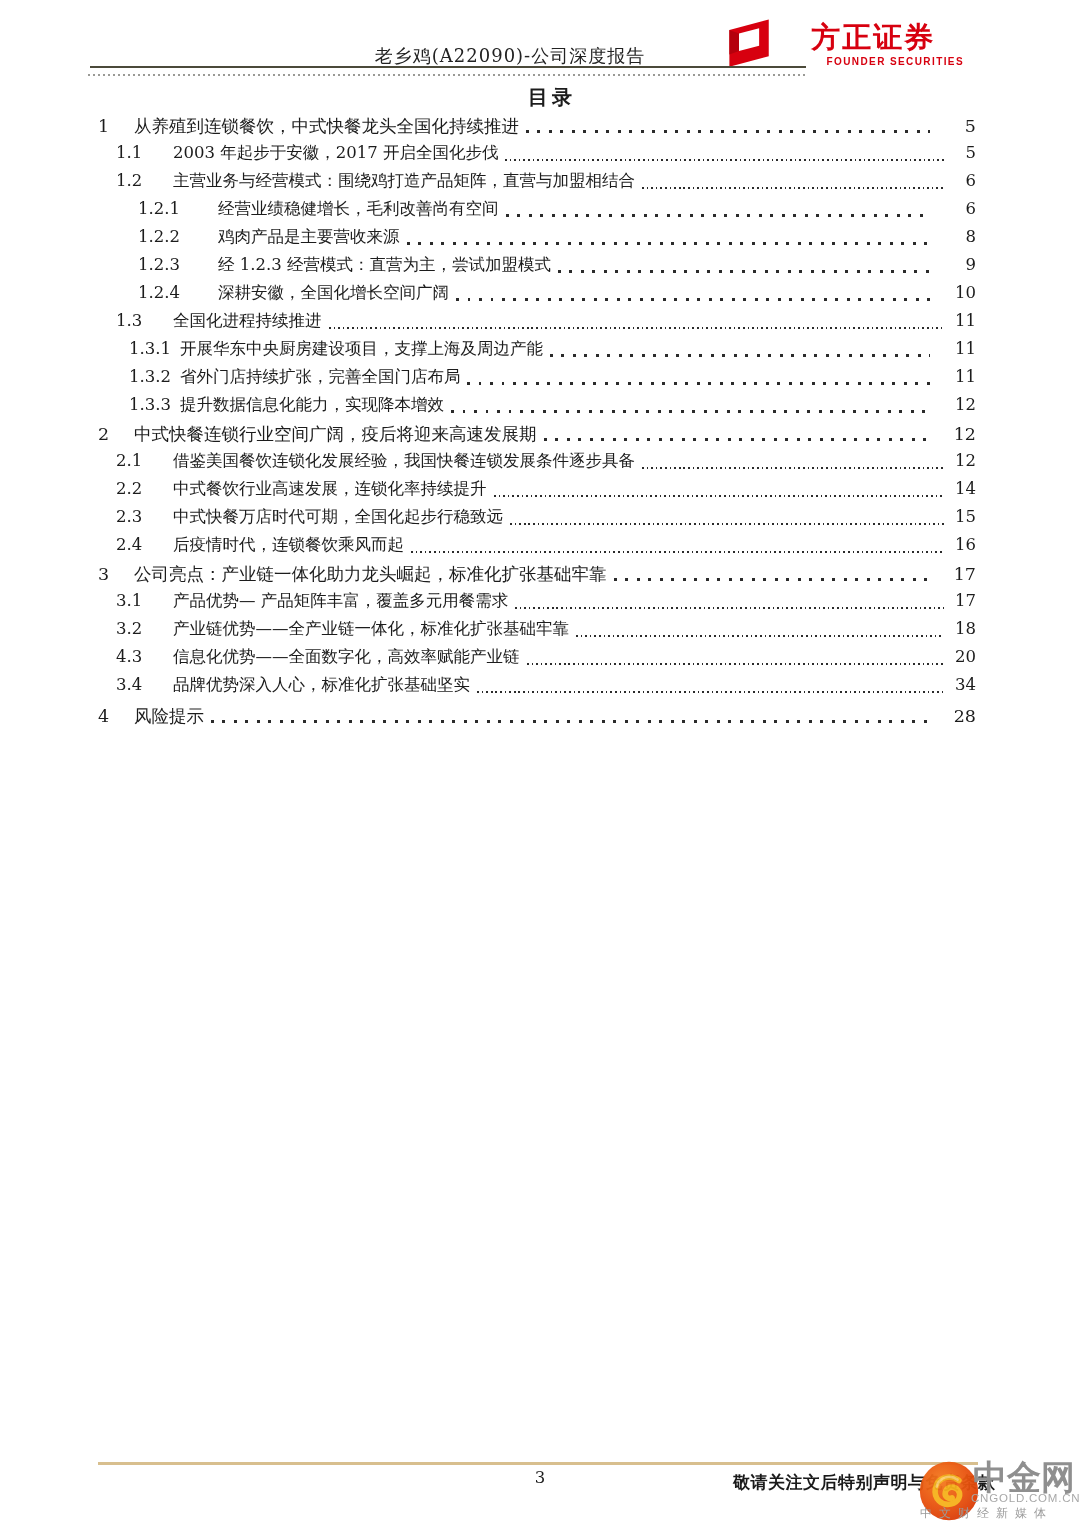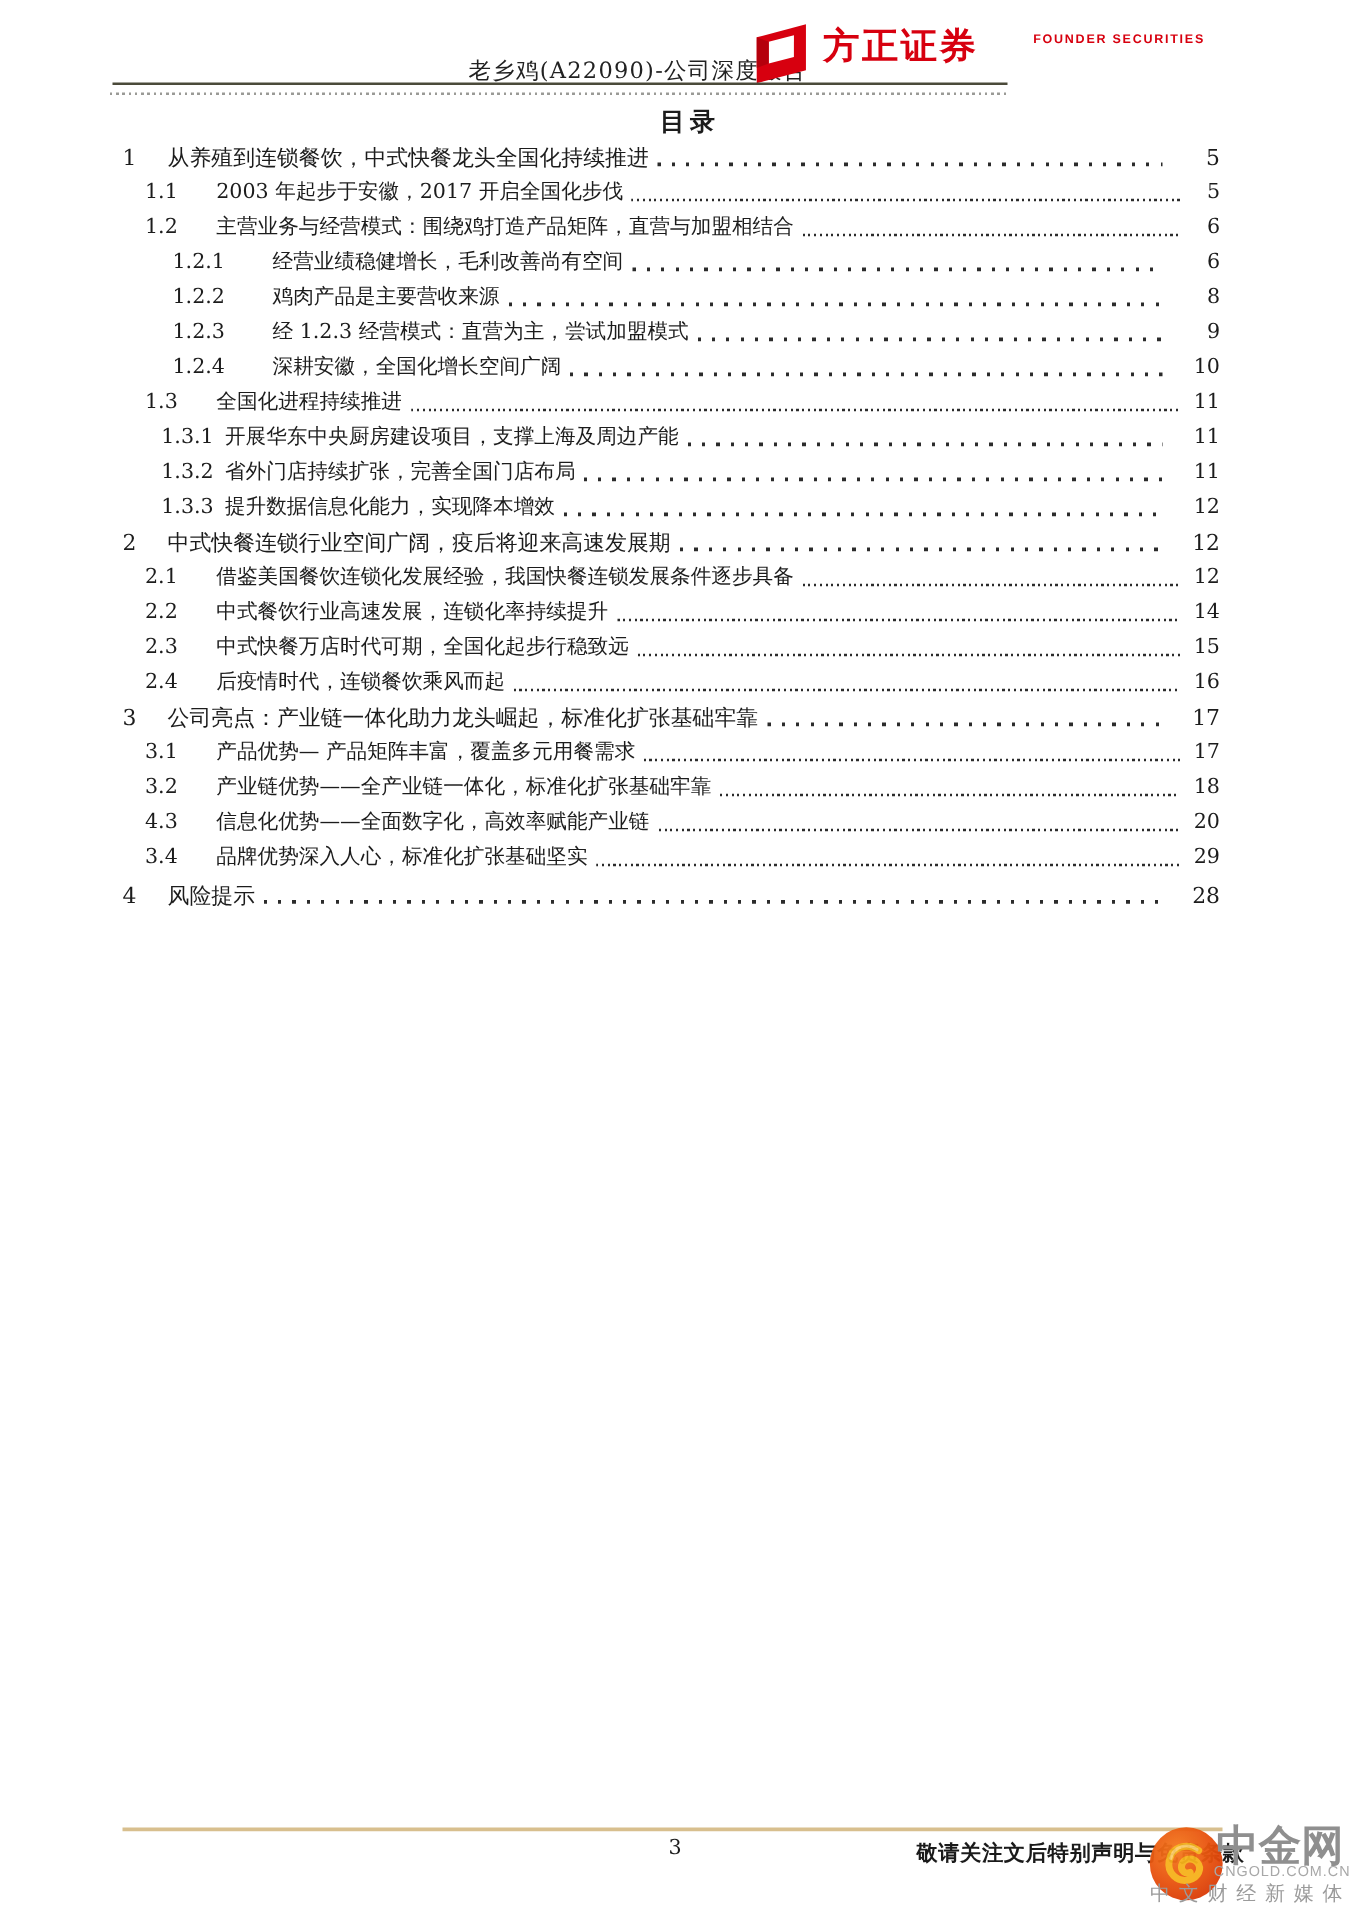--- a/index.html
+++ b/index.html
@@ -10,21 +10,21 @@
     font-family:"DejaVu Serif","Liberation Serif",serif; color:#1c1c1c;
   }
 
   
   .doc-title {
     position:absolute; top:44px; left:90px; width:840px;
     text-align:center; font-size:18px; letter-spacing:1px; color:#222;
   }
   .brand { position:absolute; top:16px; right:116px; display:flex; align-items:flex-start; gap:9px; }
   .brand-icon { width:56px; height:54px; display:block; }
-  .brand-text { display:flex; flex-direction:row; align-items:flex-start; padding-top:6px; }
+  .brand-text { display:flex; flex-direction:column; align-items:center; padding-top:6px; }
   .brand-cn {
     font-family:"Liberation Sans","DejaVu Sans",sans-serif;
     font-weight:bold; font-size:29px; color:#d7000f; letter-spacing:2px; line-height:1.05;
   }
   .brand-en {
     font-family:"Liberation Sans","DejaVu Sans",sans-serif;
     font-weight:bold; font-size:10px; color:#d7000f; letter-spacing:1.4px; margin-top:4px;margin-left:44px;
   }
   .rule-solid  { position:absolute; top:66px; left:90px; width:716px; height:2px; background:#4b4a3a; }
   .rule-dotted { position:absolute; top:74px; left:88px; width:720px; height:2px;
@@ -69,21 +69,21 @@
     font-weight:bold; font-size:34px; line-height:1; color:#8f8f8f; letter-spacing:0;text-align:right;
   }
   .wm-domain {
     position:absolute; left:53px; top:44px;
     font-family:"Liberation Sans","DejaVu Sans",sans-serif;
     font-size:11.5px; color:#a8a8a8; letter-spacing:0.8px;
   }
   .wm-tagline {
     position:absolute; left:2px; top:57px;
     font-family:"Liberation Sans","DejaVu Sans",sans-serif;
-    font-size:16px; color:#9b9b9b; letter-spacing:7px; white-space:nowrap;
+    font-size:12px; color:#9b9b9b; letter-spacing:7px; white-space:nowrap;
   }
 </style>
 </head>
 <body>
 
 <div class="page">
 
   <div class="doc-title">老乡鸡(A22090)-公司深度报告</div>
 
   <div class="brand">
@@ -220,21 +220,21 @@
       <div class="toc-row l2">
         <span class="num">4.3</span>
         <span class="txt">信息化优势——全面数字化，高效率赋能产业链</span>
         <span class="leader dense"></span>
         <span class="pg">20</span>
       </div>
       <div class="toc-row l2">
         <span class="num">3.4</span>
         <span class="txt">品牌优势深入人心，标准化扩张基础坚实</span>
         <span class="leader dense"></span>
-        <span class="pg">29</span>
+        <span class="pg">34</span>
       </div>
       <div class="toc-row l1">
         <span class="num">4</span>
         <span class="txt">风险提示</span>
         <span class="leader sparse"></span>
         <span class="pg">28</span>
       </div>
     </div>
 
   <div class="footer-rule"></div>

